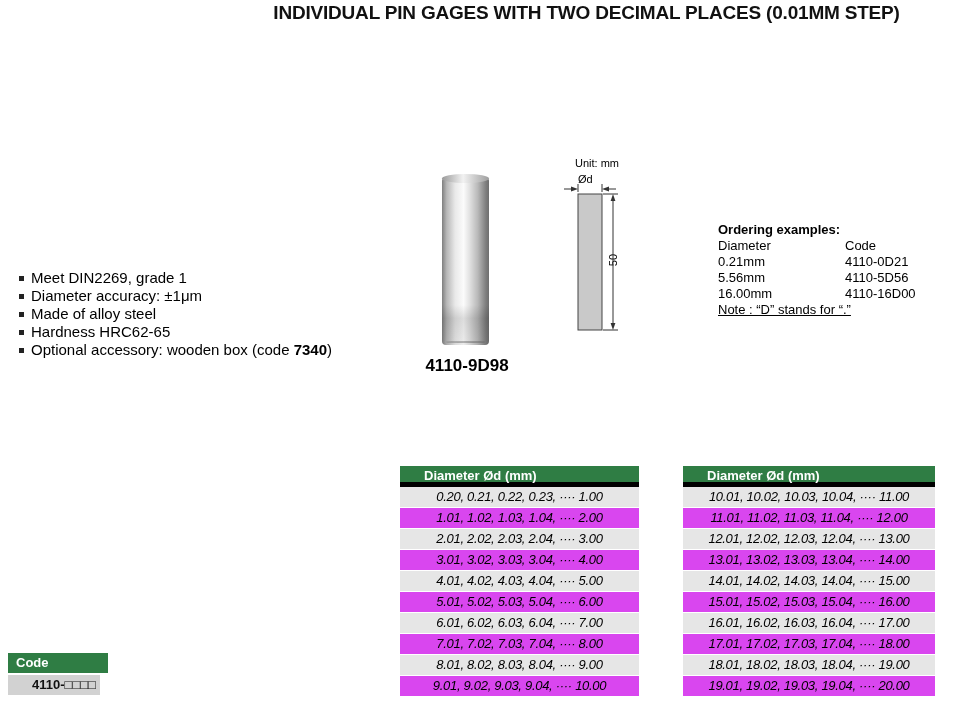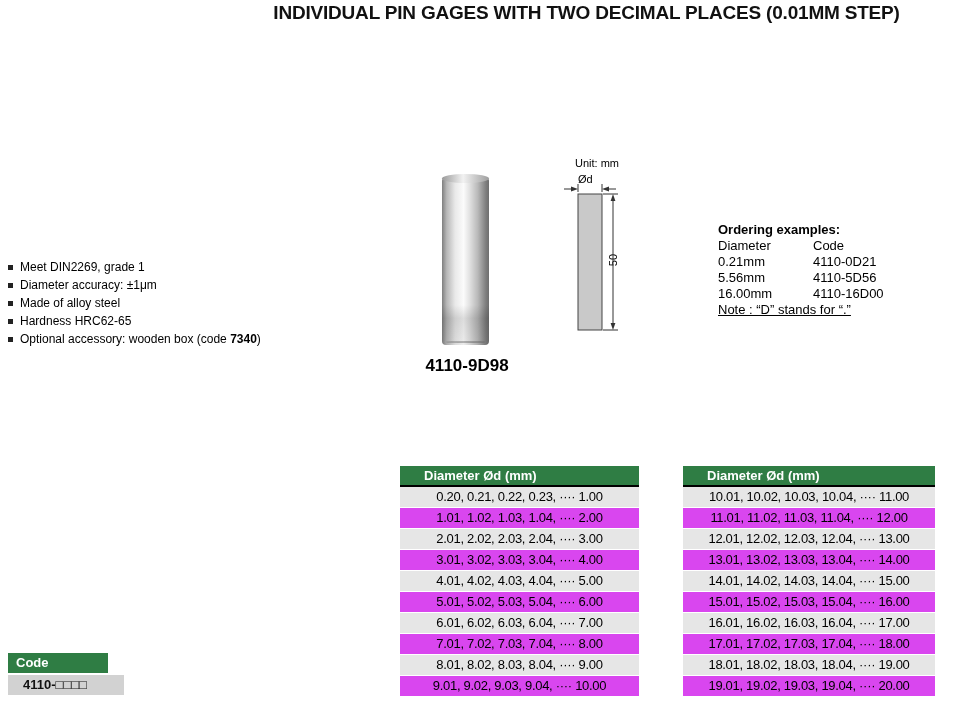--- a/index.html
+++ b/index.html
@@ -7,21 +7,21 @@
     position:relative;width:961px;height:703px;background:#ffffff;
     font-family:"Liberation Sans",sans-serif;color:#000;overflow:hidden;
   }
   .title{
     position:absolute;left:218px;right:6px;top:2px;margin:0;
     font-size:19px;font-weight:bold;text-align:center;
     letter-spacing:-0.2px;white-space:nowrap;color:#111;
   }
 
   
-  .features{position:absolute;left:8px;top:258px;margin:0;padding:0;list-style:none;font-size:12px;}
+  .features{position:absolute;left:8px;top:258px;margin:11px;padding:0;list-style:none;font-size:15px;}
   .features li{display:flex;align-items:flex-start;height:18px;line-height:18px;white-space:nowrap;}
   .sq{width:5px;height:5px;background:#222;margin:7px 7px 0 0;flex:0 0 auto;}
 
   
   .pin{
     position:absolute;left:442px;top:178px;width:47px;height:167px;
     background:
       linear-gradient(180deg, rgba(0,0,0,0) 0%, rgba(0,0,0,0) 76%, rgba(0,0,0,0.12) 84%, rgba(0,0,0,0.06) 100%),
       linear-gradient(90deg,#7f7f7f 0%,#b7b7b7 10%,#e9e9e9 28%,#fbfbfb 46%,#e3e3e3 58%,#b9b9b9 76%,#7c7c7c 94%,#6f6f6f 100%);
     border-radius:3px 3px 4px 4px;
@@ -37,47 +37,47 @@
 
   
   .unit-label{position:absolute;left:575px;top:157px;font-size:11px;}
   .od-label{position:absolute;left:578px;top:173px;width:24px;font-size:11px;}
   .len-label{position:absolute;left:607px;top:254px;font-size:11px;transform:rotate(-90deg);}
   .drawing-svg{position:absolute;left:556px;top:150px;}
 
   
   .ordering{position:absolute;left:718px;top:222px;font-size:13px;}
   .ord-title{font-weight:bold;height:16px;line-height:16px;}
-  .ord-row{display:flex;height:16px;line-height:16px;}
+  .ord-row{display:flex;height:16px;line-height:16px;gap:32px;}
   .ord-row .c1{width:95px;}
   .ord-note{height:16px;line-height:16px;text-decoration:underline;}
 
   
   .dtable{position:absolute;top:466px;font-size:13px;}
   .t1{left:400px;width:239px;}
   .t2{left:683px;width:252px;}
   .thead{
     height:21px;line-height:20px;background:#2f7d44;color:#fff;font-weight:bold;
-    padding-left:24px;border-bottom:2px solid #000000;box-sizing:border-box;
+    padding-left:24px;border-bottom:5px solid #000000;box-sizing:border-box;
   }
   .trow{
     height:21px;line-height:20px;border-bottom:1px solid #fff;box-sizing:border-box;
-    text-align:center;letter-spacing:-0.3px;white-space:nowrap;
+    text-align:center;letter-spacing:-0.3px;white-space:nowrap;font-style:italic;
   }
   .dtable > div:nth-child(2n){background:#e6e6e6;}
   .dtable > div:nth-child(2n+1).trow{background:#d946ef;}
 
   
   .code-head{
     position:absolute;left:8px;top:653px;width:100px;height:20px;line-height:20px;
     background:#2f7d44;color:#fff;font-weight:bold;padding-left:8px;box-sizing:border-box;font-size:13px;
   }
   .code-val{
-    position:absolute;left:8px;top:675px;width:116px;height:20px;line-height:20px;
-    background:#d2d2d2;color:#111;font-weight:bold;padding-left:15px;box-sizing:border-box;font-size:13px;
+    position:absolute;left:8px;top:675px;width:92px;height:20px;line-height:20px;
+    background:#d2d2d2;color:#111;font-weight:bold;padding-left:24px;box-sizing:border-box;font-size:13px;
   }
 </style>
 </head>
 <body>
 
 <div class="page">
 
   <h1 class="title">INDIVIDUAL PIN GAGES WITH TWO DECIMAL PLACES (0.01MM STEP)</h1>
 
   <ul class="features">

